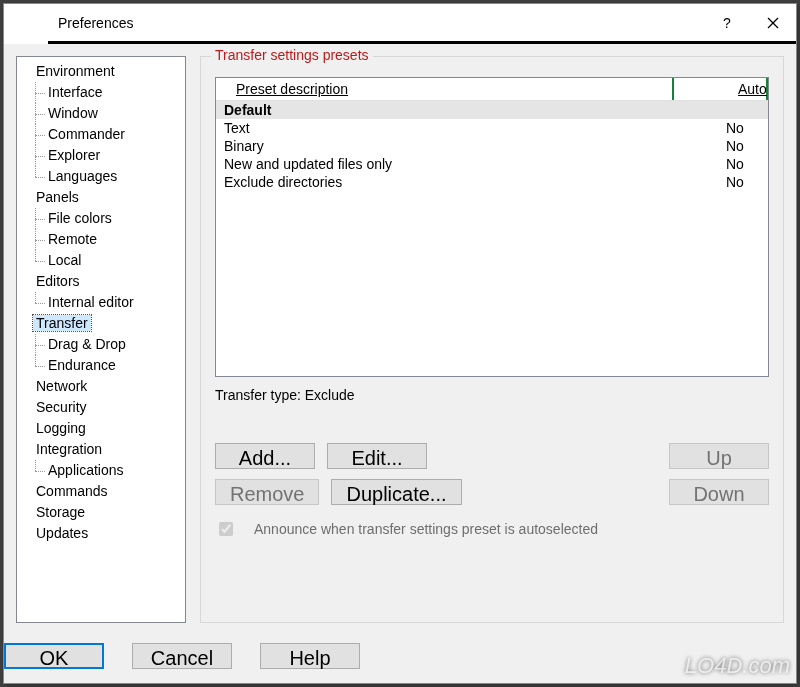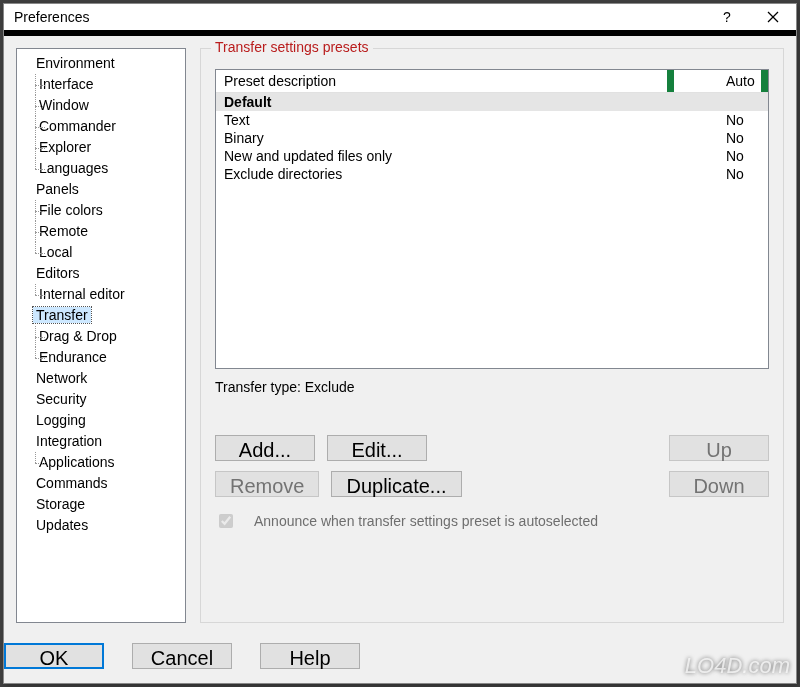--- a/index.html
+++ b/index.html
@@ -16,25 +16,26 @@
     position: absolute;
     left: 3px; top: 3px;
     width: 794px; height: 681px;
     background: #fff;
     border: 1px solid #888;
     box-shadow: 2px 2px 6px rgba(0,0,0,0.3);
     display: flex;
     flex-direction: column;
   }
   .titlebar {
-    height: 32px;
+    height: 40px;
     display: flex;
     align-items: center;
     padding-left: 10px;
-    border-bottom: 6px solid #000000;
+    border-bottom: 3px solid #000000;
+    margin-left: 44px;
   }
   .titlebar-title {
     flex: 1;
     font-size: 14px;
     color: #000;
   }
   .titlebar-btns {
     display: flex;
     height: 100%;
   }
@@ -69,21 +70,21 @@
     line-height: 21px;
   }
   .tree-node {
     position: relative;
     padding-left: 16px;
     color: #000;
     white-space: nowrap;
     cursor: default;
   }
   .tree-node.child {
-    padding-left: 19px;
+    padding-left: 28px;
   }
   .tree-node.child::before {
     content: "";
     position: absolute;
     left: 18px; top: 0; bottom: 50%;
     border-left: 1px dotted #999;
   }
   .tree-node.child::after {
     content: "";
     position: absolute;
@@ -130,22 +131,23 @@
     height: 300px;
     overflow: auto;
   }
   .lv-header {
     display: flex;
     background: #fff;
     border-bottom: 1px solid #e1e1e1;
     font-size: 14px;
   }
   .lv-header .col {
-    padding: 3px 8px;
-    border-right: 7px solid #15803d;
+    padding: 3px 20px;
+    border-right: 2px solid #15803d;
+    text-decoration: underline;
   }
   .lv-row {
     display: flex;
     font-size: 14px;
   }
   .lv-row .col { padding: 1px 8px; }
   .lv-row.selected { background: #e5e5e5; font-weight: bold; }
   .col.desc { flex: 1; }
   .col.auto { width: 50px; padding-right: 10px; margin-left: 44px; }
   .transfer-type {

